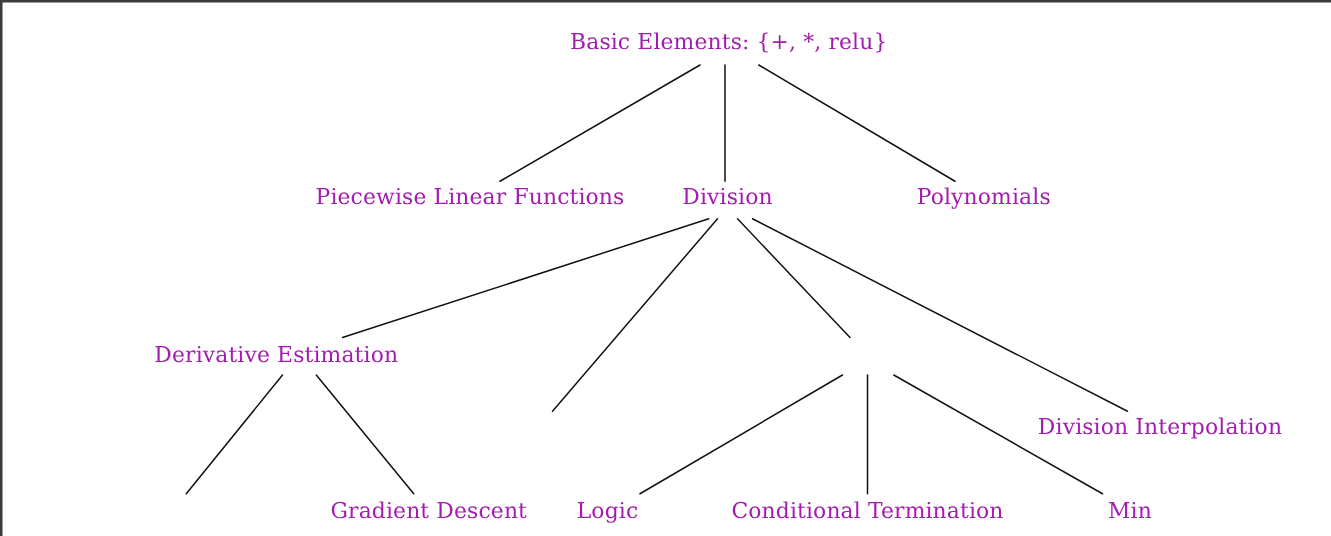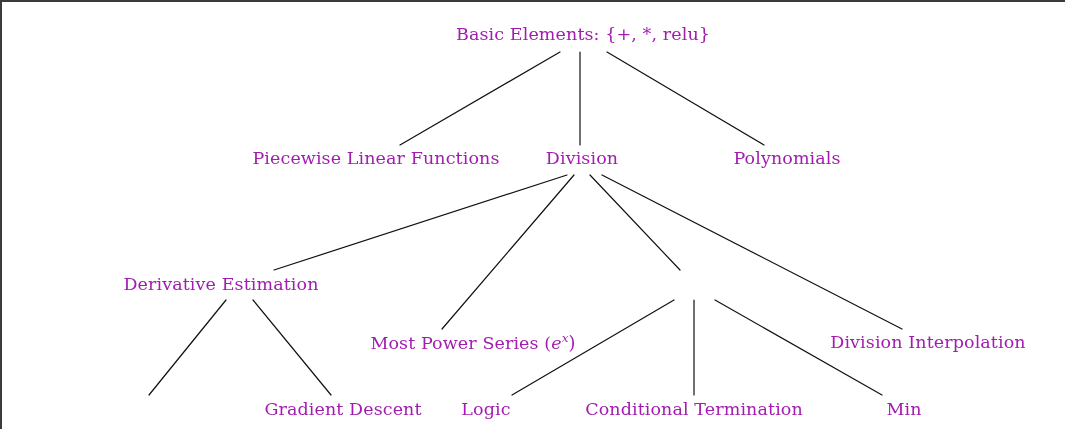--- a/index.html
+++ b/index.html
@@ -71,21 +71,20 @@
     </svg>
 
   <div class="node" style="left: 581px; top: 33px;">Basic Elements: {+, *, relu}</div>
 
   <div class="node" style="left: 374px; top: 157px;">Piecewise Linear Functions</div>
   <div class="node" style="left: 580px; top: 157px;">Division</div>
   <div class="node" style="left: 785px; top: 157px;">Polynomials</div>
 
   <div class="node" style="left: 219px; top: 283px;">Derivative Estimation</div>
 
-  <div class="node" style="left: 471px; top: 341px;"><span>Most Power Series (</span><span class="mathvar">e</span><sup>x</sup><span class="paren">)</span></div>
 
   <div class="node" style="left: 926px; top: 341px;">Division Interpolation</div>
 
   <div class="node" style="left: 341px; top: 408px;">Gradient Descent</div>
   <div class="node" style="left: 484px; top: 408px;">Logic</div>
   <div class="node" style="left: 692px; top: 408px;">Conditional Termination</div>
   <div class="node" style="left: 902px; top: 408px;">Min</div>
 
 </div>
 

